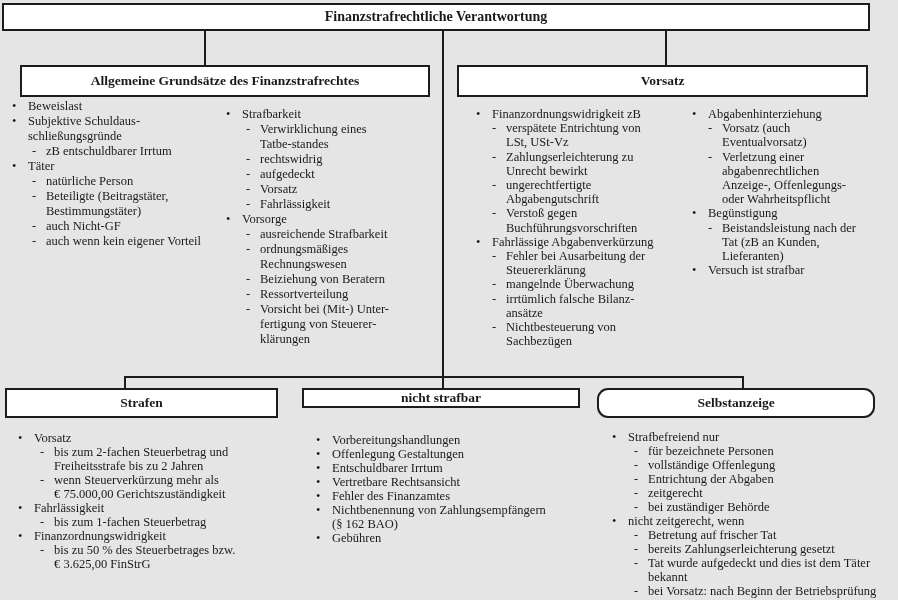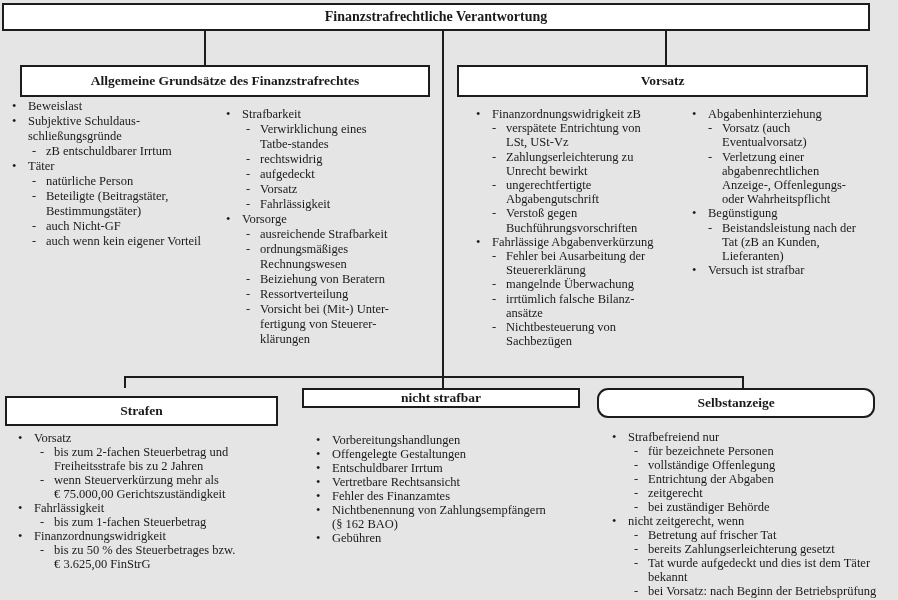--- a/index.html
+++ b/index.html
@@ -25,21 +25,21 @@
   .tx { white-space:pre; }
   
   .g-list .li { line-height:15px; }
   .d-list .li { line-height:14.2px; }
   .d-list .li.sub { margin-left:16px; }
   .tight .li { line-height:14px; }
   .tight .li.sub { margin-left:22px; }
   #root-box   { left:2px;   top:3px;   width:868px; height:28px; font-size:14px; }
   #g-box      { left:5px;   top:65px;  width:410px; height:32px;margin-left:15px; }
   #d-box      { left:457px; top:65px;  width:411px; height:32px; }
-  #s-box      { left:5px;   top:388px; width:273px; height:30px;margin-top:8px; }
+  #s-box      { left:5px;   top:388px; width:273px; height:30px; }
   #n-box      { left:302px; top:388px; width:278px; height:20px; }
   #z-box      { left:597px; top:388px; width:278px; height:30px;border-radius:11px; }
   #g-col1 { left:12px;  top:99px;  width:210px; }
   #g-col2 { left:226px; top:107px; width:216px; }
   #d-col1 { left:476px; top:107px; width:212px; }
   #d-col2 { left:692px; top:107px; width:206px; }
   #s-list { left:18px;  top:431px; width:272px; }
   #n-list { left:316px; top:433px; width:270px; }
   #z-list { left:612px; top:430px; width:286px; }
   #v-left  { left:204px; top:31px;  height:34px; }
@@ -284,21 +284,21 @@
 € 3.625,00 FinStrG</span>
       </div>
     </div>
   <div class="list tight" id="n-list">
       <div class="li">
         <span class="mk">•</span>
         <span class="tx">Vorbereitungshandlungen</span>
       </div>
       <div class="li">
         <span class="mk">•</span>
-        <span class="tx">Offengelegte Gestaltungen</span>
+        <span class="tx">Offenlegung Gestaltungen</span>
       </div>
       <div class="li">
         <span class="mk">•</span>
         <span class="tx">Entschuldbarer Irrtum</span>
       </div>
       <div class="li">
         <span class="mk">•</span>
         <span class="tx">Vertretbare Rechtsansicht</span>
       </div>
       <div class="li">

